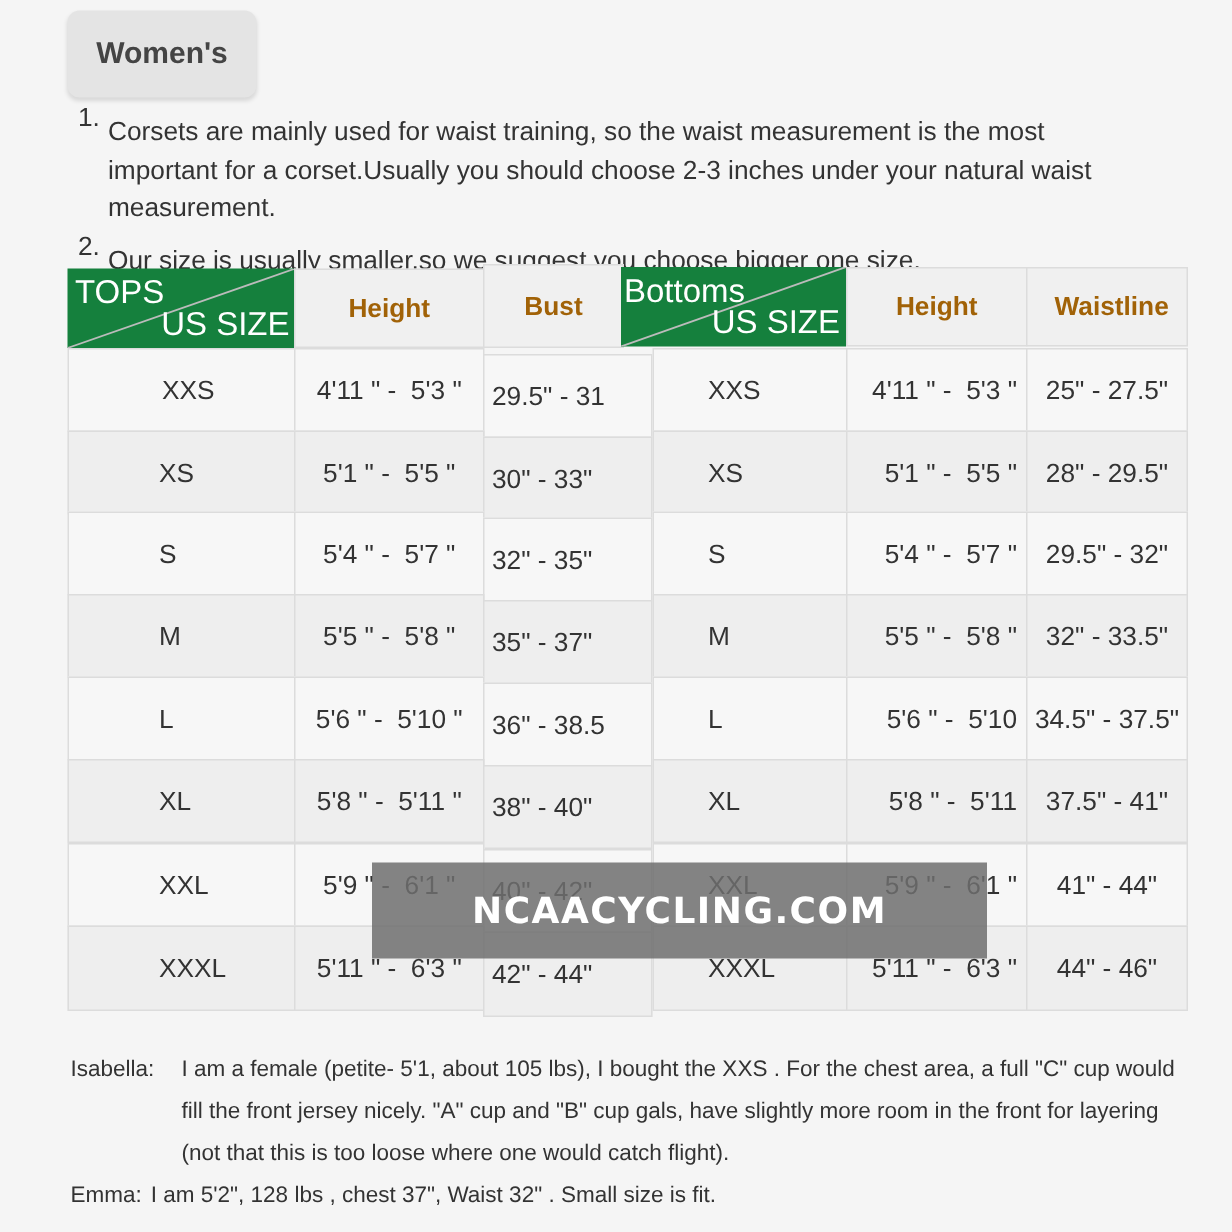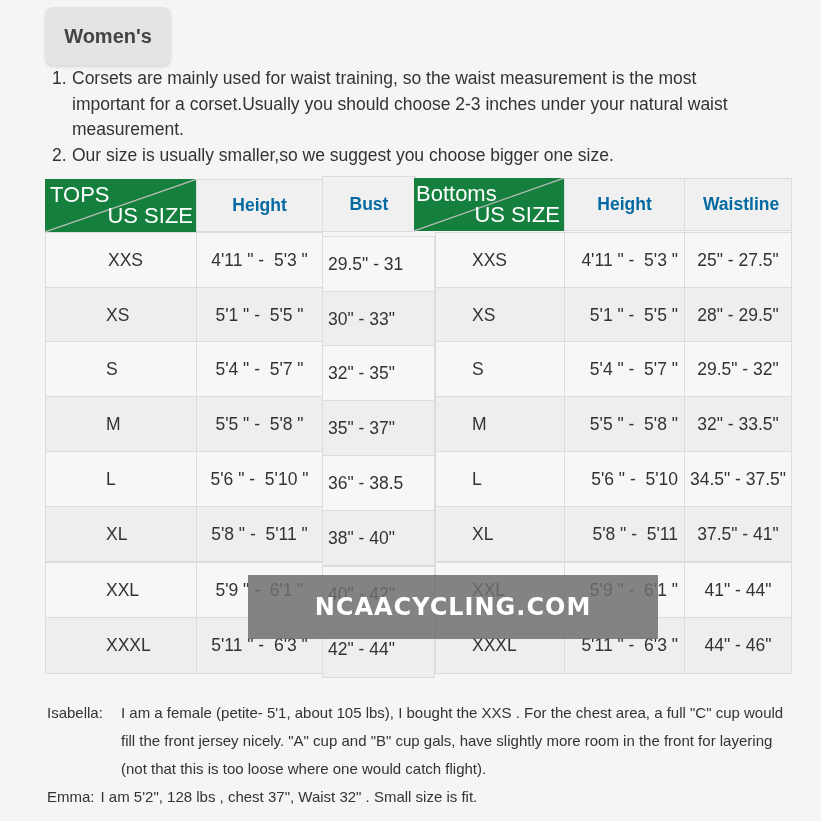--- a/index.html
+++ b/index.html
@@ -16,35 +16,35 @@
       background: #e4e4e4; border-radius: 8px;
       box-shadow: 0 2px 3px rgba(0,0,0,0.12);
       display: flex; align-items: center; justify-content: center;
       font-weight: bold; font-size: 20px; color: #444;
     }
     .tab.w1 { width: 94px; }
     .tab.w2 { width: 68px; }
     .notes { position: absolute; left: 52px; top: 66px; width: 720px; font-size: 17.5px; line-height: 25.5px; color: #333; }
     .note { display: flex; }
     .note .num { width: 20px; flex: none; }
-    .note .txt { flex: 1; }
+    .note .txt { flex: 1; margin-top: 9px; }
     .cell {
       position: absolute; box-sizing: border-box;
       border: 1px solid #dcdcdc;
       display: flex; align-items: center;
       font-size: 17.5px; color: #333;
     }
     .hdr-black {
       position: absolute; background: #15803d; color: #fff; box-sizing: border-box;
       font-size: 22px; overflow: hidden;
     }
     .hdr-black .tl { position: absolute; left: 5px; top: 3px; }
     .hdr-black .br { position: absolute; right: 4px; bottom: 3px; }
     .hdr-black svg { position: absolute; left: 0; top: 0; }
-    .colhdr { font-weight: bold; color: #0369a1; background: #f0f0f0; justify-content: center; }
+    .colhdr { font-weight: bold; color: #a16207; background: #f0f0f0; justify-content: center; }
     .r-odd { background: #f7f7f7; }
     .r-even { background: #eeeeee; }
 
     .watermark {
       position: absolute; left: 248px; top: 575px; width: 410px; height: 64px;
       background: rgba(110,110,110,0.85);
       color: #fff; font-weight: bold; font-size: 24px; letter-spacing: 1px;
       display: flex; align-items: center; justify-content: center;
       font-family: "DejaVu Sans", sans-serif;
     }

